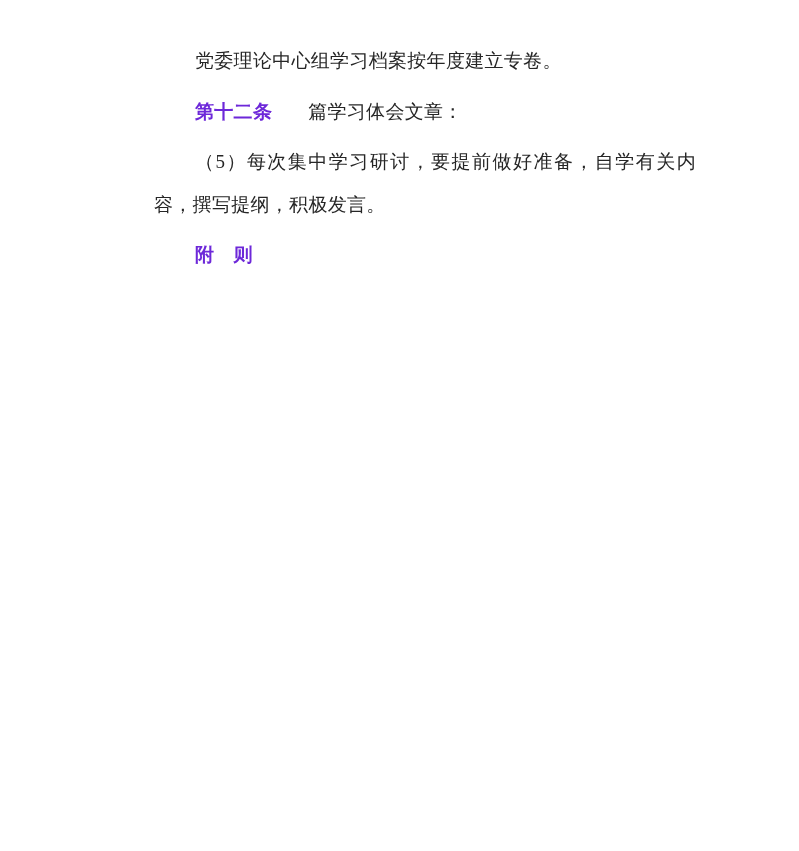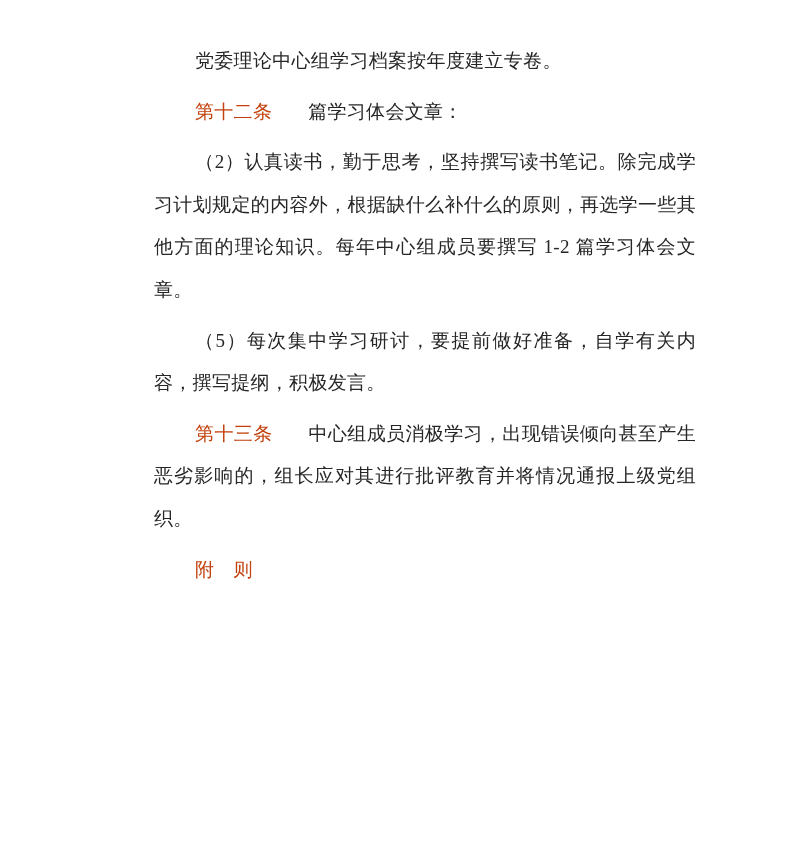--- a/index.html
+++ b/index.html
@@ -17,41 +17,39 @@
   }
   .para {
     font-size: 19px;
     line-height: 42.6px;
     text-align: justify;
     text-indent: 33px;
     color: #262626;
     letter-spacing: 0.3px;
   }
   .para-heading {
-    font-weight: normal;
-    color: #c2410c;
+    font-weight: bold;
+    color: #6d28d9;
     margin-right: 28px;
   }
   .para-heading.no-tail {
     margin-right: 0;
   }
 </style>
 </head>
 <body>
 
 <div class="page">
 
   <p class="para"><span>党委理论中心组学习档案按年度建立专卷。</span></p>
 
   <p class="para"><span class="para-heading">第十二条</span><span>篇学习体会文章：</span></p>
 
 
-  <p class="para"><span>（2）认真读书，勤于思考，坚持撰写读书笔记。除完成学习计划规定的内容外，根据缺什么补什么的原则，再选学一些其他方面的理论知识。每年中心组成员要撰写 1-2 篇学习体会文章。</span></p>
 
 
 
   <p class="para"><span>（5）每次集中学习研讨，要提前做好准备，自学有关内容，撰写提纲，积极发言。</span></p>
 
-  <p class="para"><span class="para-heading">第十三条</span><span>中心组成员消极学习，出现错误倾向甚至产生恶劣影响的，组长应对其进行批评教育并将情况通报上级党组织。</span></p>
 
   <p class="para"><span class="para-heading no-tail">附　则</span></p>
 
 </div>
 
 </body></html>

